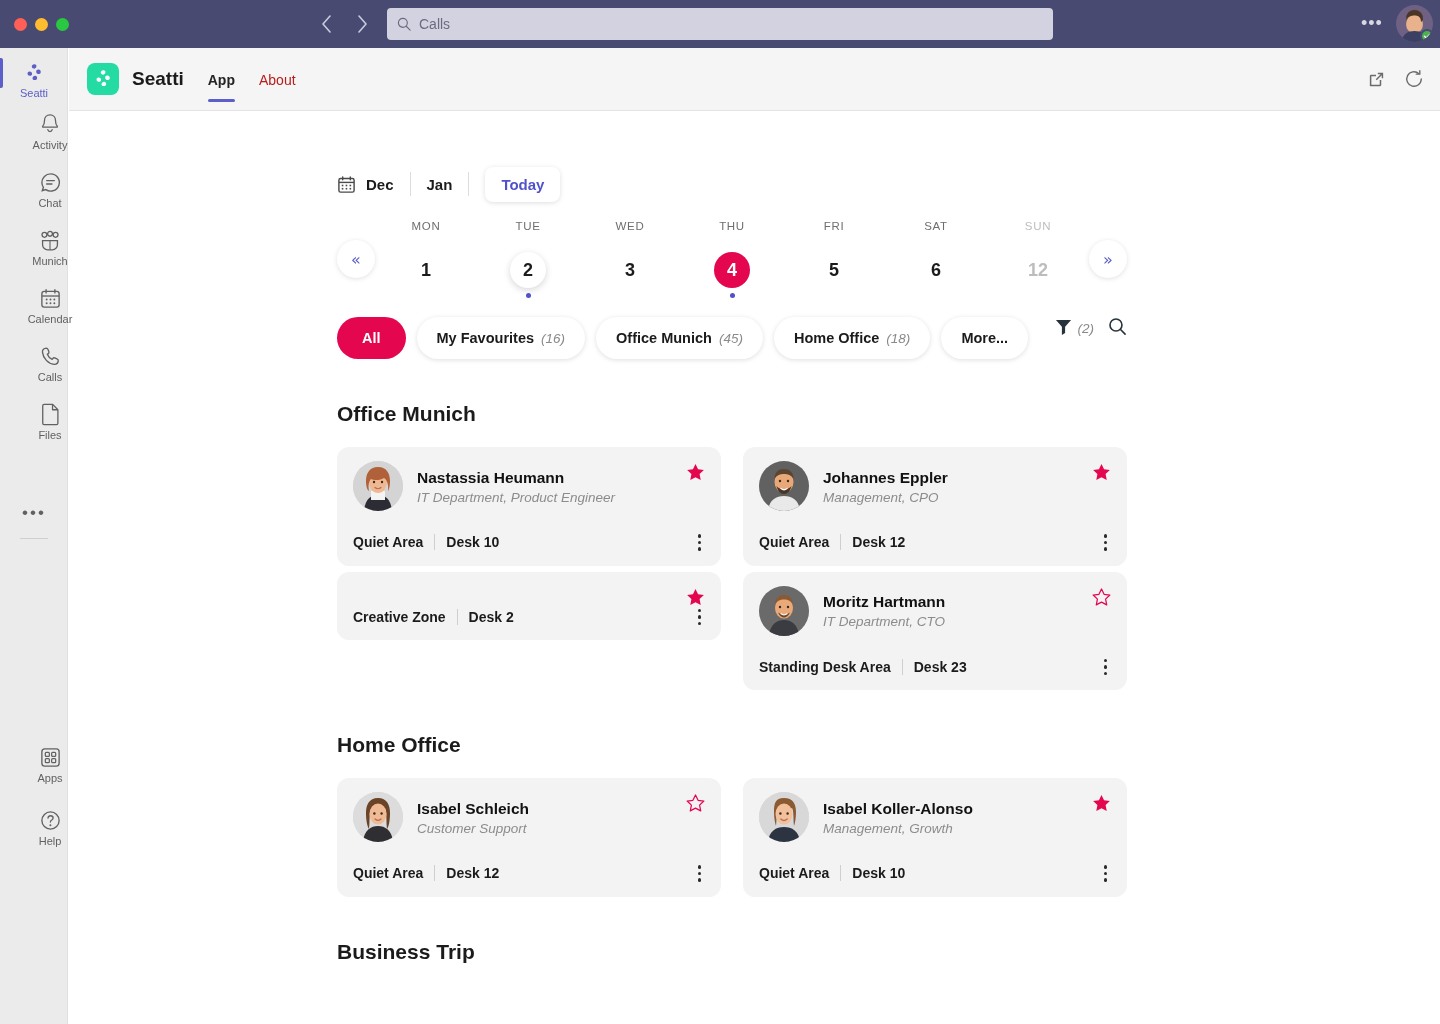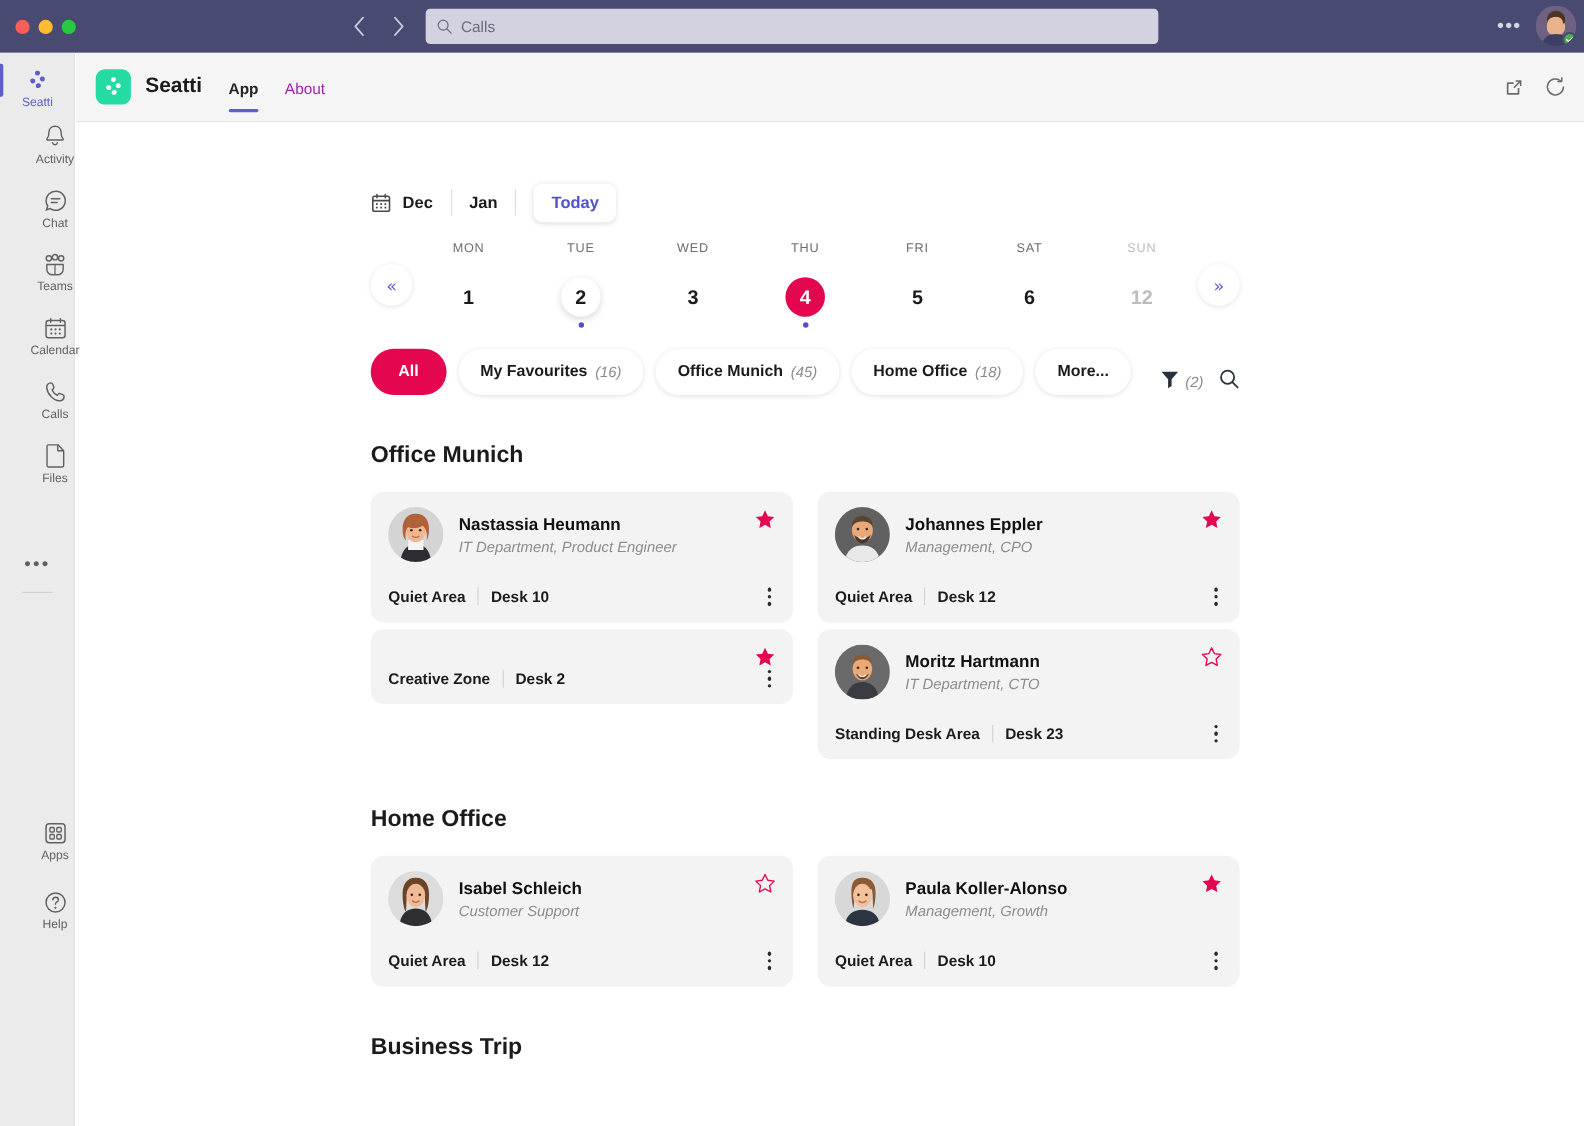--- a/index.html
+++ b/index.html
@@ -88,21 +88,21 @@
     position: absolute; top: 48px; left: 69px; width: 1371px; height: 63px;
     background: #f5f5f5; border-bottom: 1px solid #e4e4e4;
     display: flex; align-items: center;
   }
   .app-logo {
     width: 32px; height: 32px; border-radius: 8px; background: #24dba4;
     margin-left: 18px; display: flex; align-items: center; justify-content: center;
   }
   .app-title { font-size: 19px; font-weight: bold; color: #1b1b1b; margin-left: 13px; }
   .app-tab {
-    font-size: 14px; color: #a21caf; margin-left: 24px; padding-bottom: 3px;
+    font-size: 14px; color: #b91c1c; margin-left: 24px; padding-bottom: 3px;
     cursor: pointer; position: relative; align-self: center; margin-top: 4px;
   }
   .app-tab.active { color: #252525; font-weight: bold; }
   .app-tab.active::after {
     content: ""; position: absolute; left: 0; right: 0; bottom: -11px;
     height: 3px; background: #5b5fc7; border-radius: 2px;
   }
   .apphead-right {
     position: absolute; right: 16px; display: flex; gap: 18px; align-items: center;
   }
@@ -157,21 +157,21 @@
     font-size: 18px; font-weight: bold; color: #1b1b1b;
   }
   .day.weekend .dow, .day.weekend .num { color: #bdbdbd; }
   .day.selected .num { background: #ffffff; box-shadow: 0 2px 7px rgba(0,0,0,0.16); }
   .day.today .num { background: #e4064f; color: #fff; }
   .day .bluedot {
     width: 5px; height: 5px; border-radius: 50%; background: #4f52c9; margin-top: 5px;
   }
 
   
-  .chips { display: flex; align-items: flex-end; gap: 11px; margin-top: 22px; }
+  .chips { display: flex; align-items: flex-start; gap: 11px; margin-top: 22px; }
   .chip {
     background: #ffffff; border-radius: 22px; height: 42px; padding: 0 20px;
     display: flex; align-items: center; gap: 7px; cursor: pointer;
     box-shadow: 0 1px 5px rgba(0,0,0,0.13);
     font-size: 14.5px; font-weight: bold; color: #1b1b1b;
   }
   .chip .cnt { font-size: 13.5px; font-style: italic; font-weight: normal; color: #8a8a8a; }
   .chip.active { background: #e4064f; color: #fff; box-shadow: none; padding: 0 25px; }
   .chips-right { margin-left: auto; display: flex; align-items: center; gap: 14px; }
   .filter-wrap { display: flex; align-items: center; gap: 6px; cursor: pointer; }
@@ -295,21 +295,21 @@
     <div class="rail-item">
       <span class="glyph">
         <svg width="26" height="22" viewBox="0 0 28 22" fill="none">
           <circle cx="8" cy="4.4" r="2.6" stroke="#616161" stroke-width="1.4"></circle>
           <circle cx="14" cy="3.3" r="2.6" stroke="#616161" stroke-width="1.4"></circle>
           <circle cx="20" cy="4.4" r="2.6" stroke="#616161" stroke-width="1.4"></circle>
           <path d="M6 10.5h16v4.5a5.5 5.5 0 01-5.5 5.5h-5A5.5 5.5 0 016 15z" stroke="#616161" stroke-width="1.4"></path>
           <path d="M14 10.5v10" stroke="#616161" stroke-width="1.2"></path>
         </svg>
       </span>
-      <span class="lbl">Teams</span>
+      <span class="lbl">Munich</span>
     </div>
 
     <div class="rail-item">
       <span class="glyph">
         <svg width="23" height="23" viewBox="0 0 24 24" fill="none">
           <rect x="3" y="4.6" width="18" height="16.4" rx="2.4" stroke="#616161" stroke-width="1.4"></rect>
           <path d="M3 9.4h18" stroke="#616161" stroke-width="1.4"></path>
           <path d="M7.4 2.8v3.4M16.6 2.8v3.4" stroke="#616161" stroke-width="1.4" stroke-linecap="round"></path>
           <g fill="#616161">
             <circle cx="8" cy="13" r="1"></circle>
@@ -701,21 +701,21 @@
               <rect width="50" height="50" fill="#d8d8d8"></rect>
               <path d="M9 50c1-11 8-15 16-15s15 4 16 15z" fill="#2b3440"></path>
               <path d="M25 6c9 0 12 6 12 14 0 6-1 11-2 14-1-8 0-15-2-18-3 2-10 3-14 1-2 3-1 10-2 17-1-3-2-8-2-14C15 12 16 6 25 6z" fill="#8a5a33"></path>
               <ellipse cx="25" cy="22" rx="8.5" ry="10.5" fill="#f2c09a"></ellipse>
               <circle cx="21.4" cy="21.5" r="1.2" fill="#3a2a1c"></circle>
               <circle cx="28.6" cy="21.5" r="1.2" fill="#3a2a1c"></circle>
               <path d="M21.8 27c1.9 1.8 4.5 1.8 6.4 0" stroke="#b5705a" stroke-width="1.3" fill="none" stroke-linecap="round"></path>
             </svg>
           </div>
           <div>
-            <div class="pname">Paula Koller-Alonso</div>
+            <div class="pname">Isabel Koller-Alonso</div>
             <div class="prole">Management, Growth</div>
           </div>
         </div>
         <span class="star">
           <svg width="19" height="19" viewBox="0 0 20 20">
                 <path d="M10 1l2.7 5.6 6.1.8-4.5 4.3 1.2 6.1L10 14.9 4.5 17.8l1.2-6.1L1.2 7.4l6.1-.8z" fill="#e4064f"></path>
               </svg>
         </span>
         <div class="card-bottom">
           <span class="loc">Quiet Area</span>

